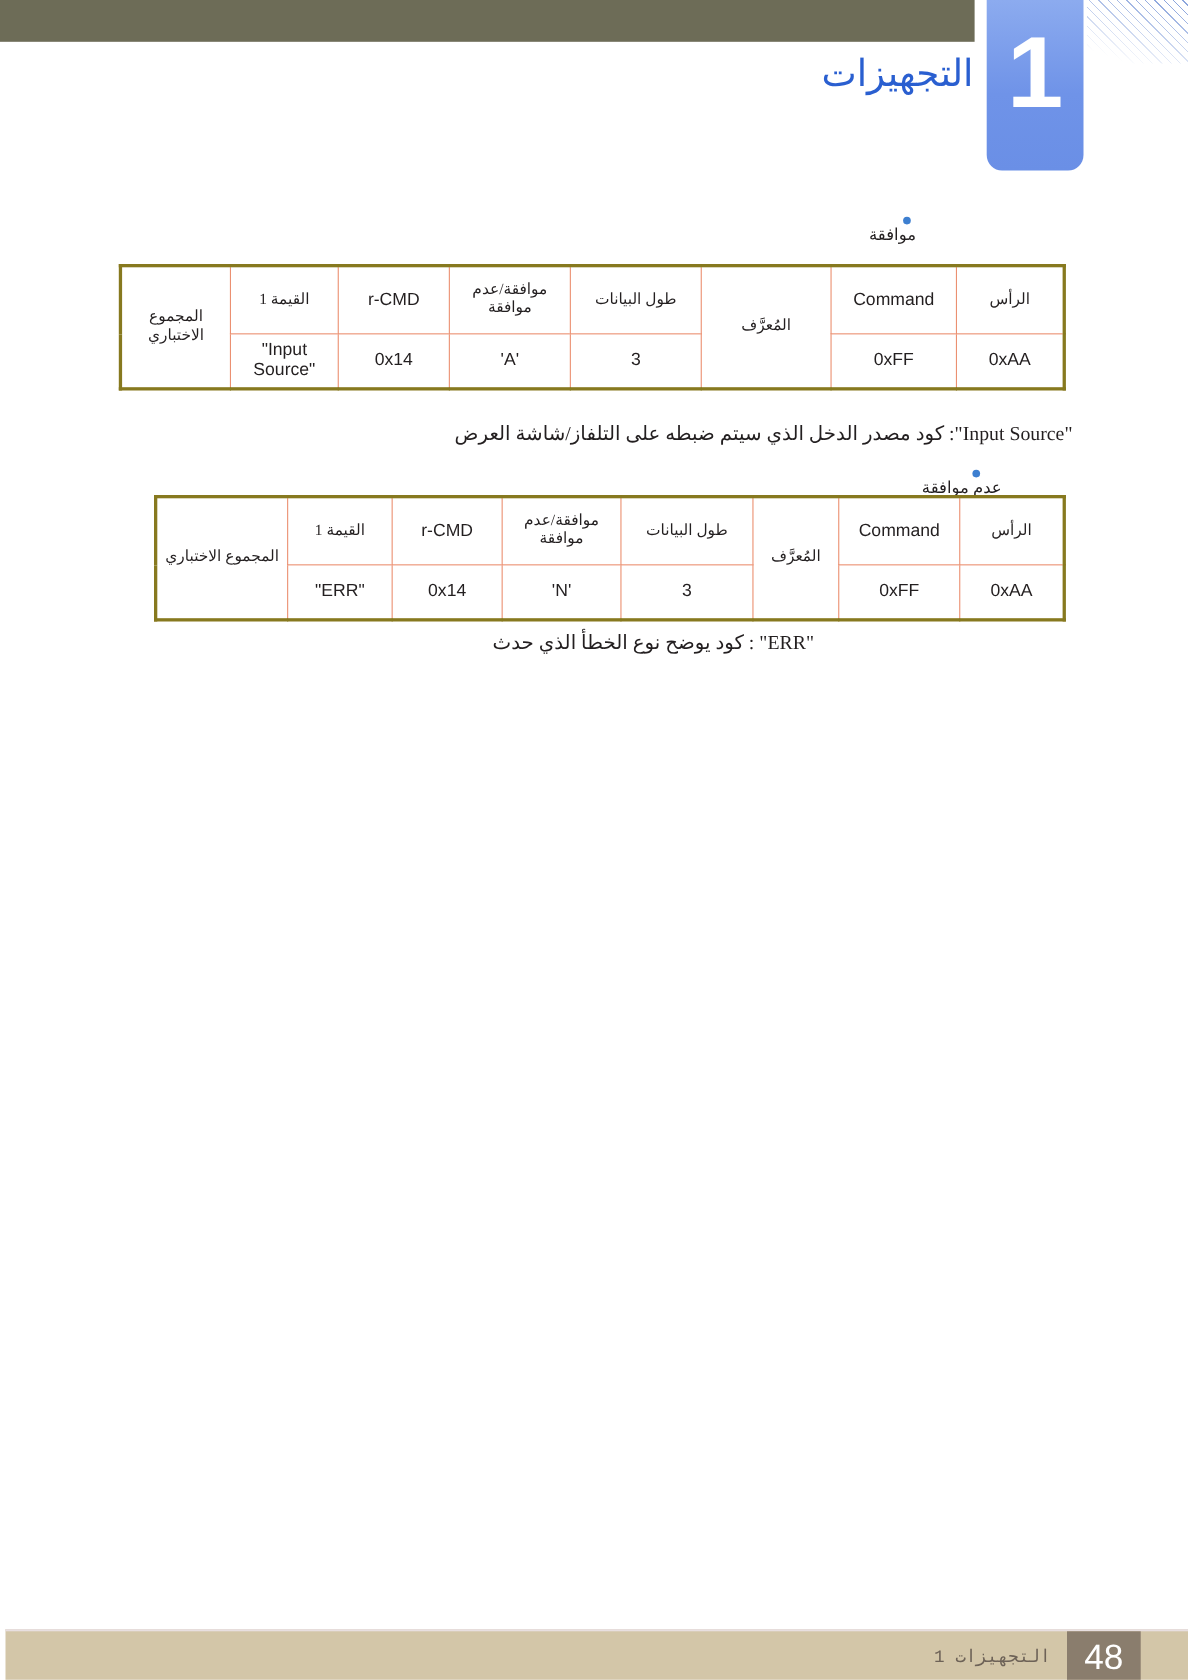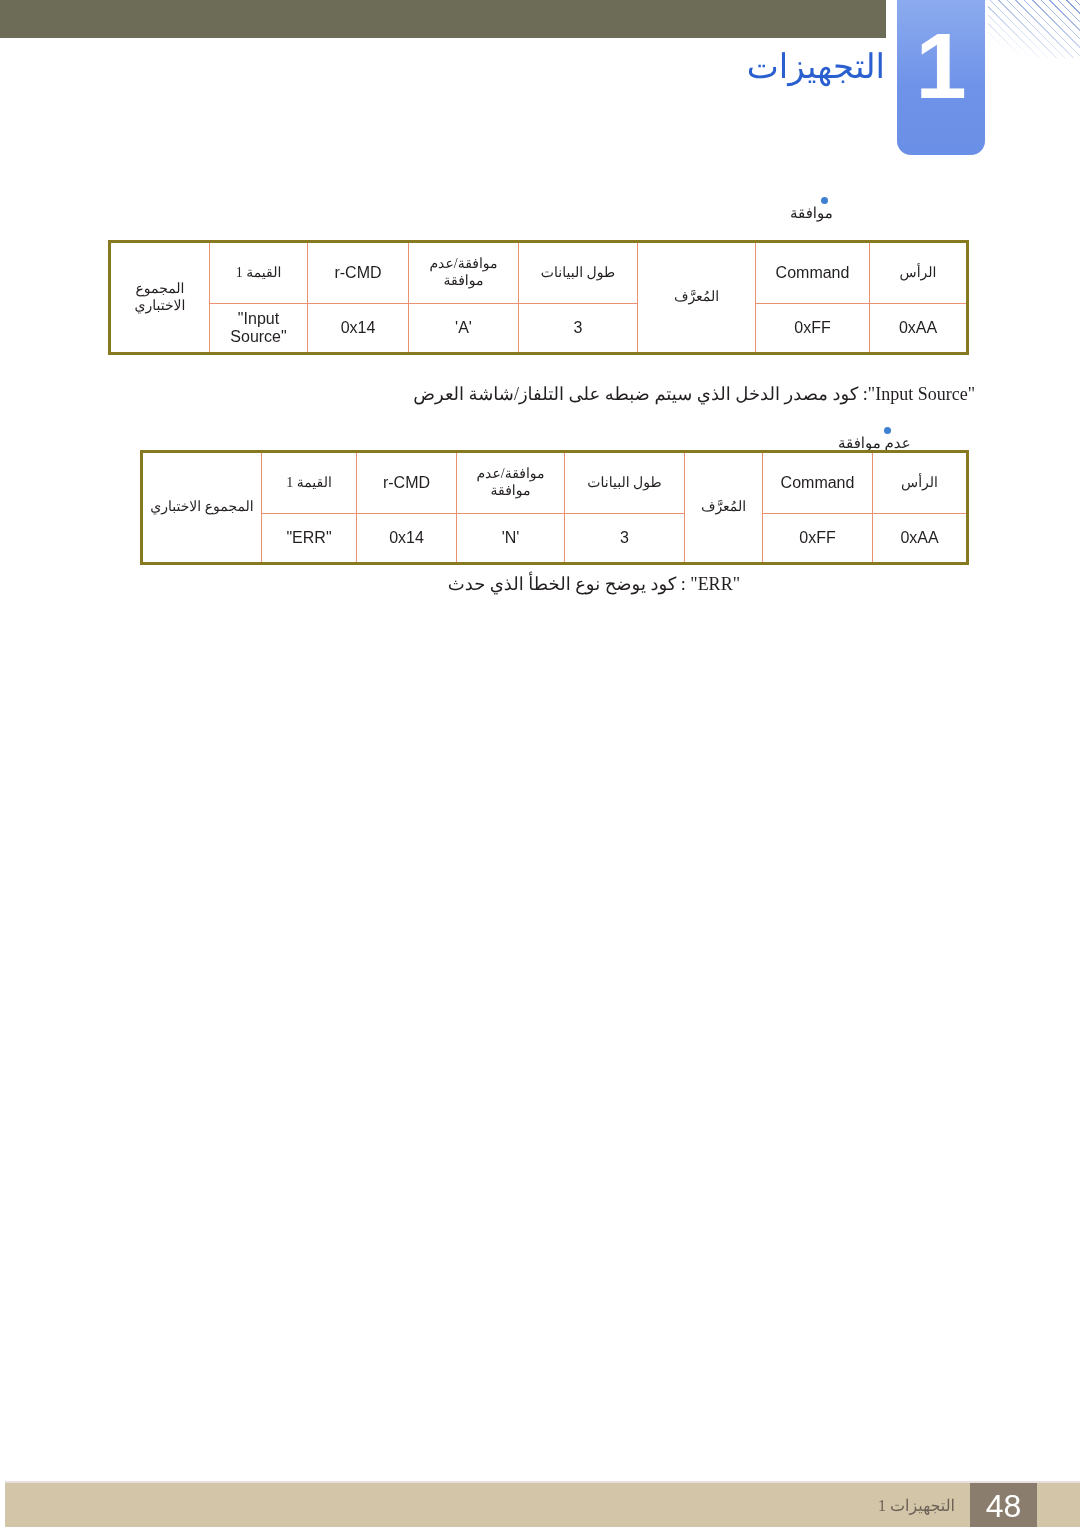--- a/index.html
+++ b/index.html
@@ -175,21 +175,21 @@
     background: #d3c6a8;
     border-top: 2px solid #e8dfe0;
   }
   .footer-text {
     position: absolute;
     right: 125px;
     top: 13px;
     direction: rtl;
     font-size: 16px;
     color: #6d6257;
-    font-family: Liberation Serif, serif;
+    font-family: Liberation Mono, monospace;
     white-space: nowrap;
   }
   .footer-pagebox {
     position: absolute;
     left: 965px;
     top: 0;
     width: 67px;
     height: 46px;
     background: #8a7d6d;
   }

